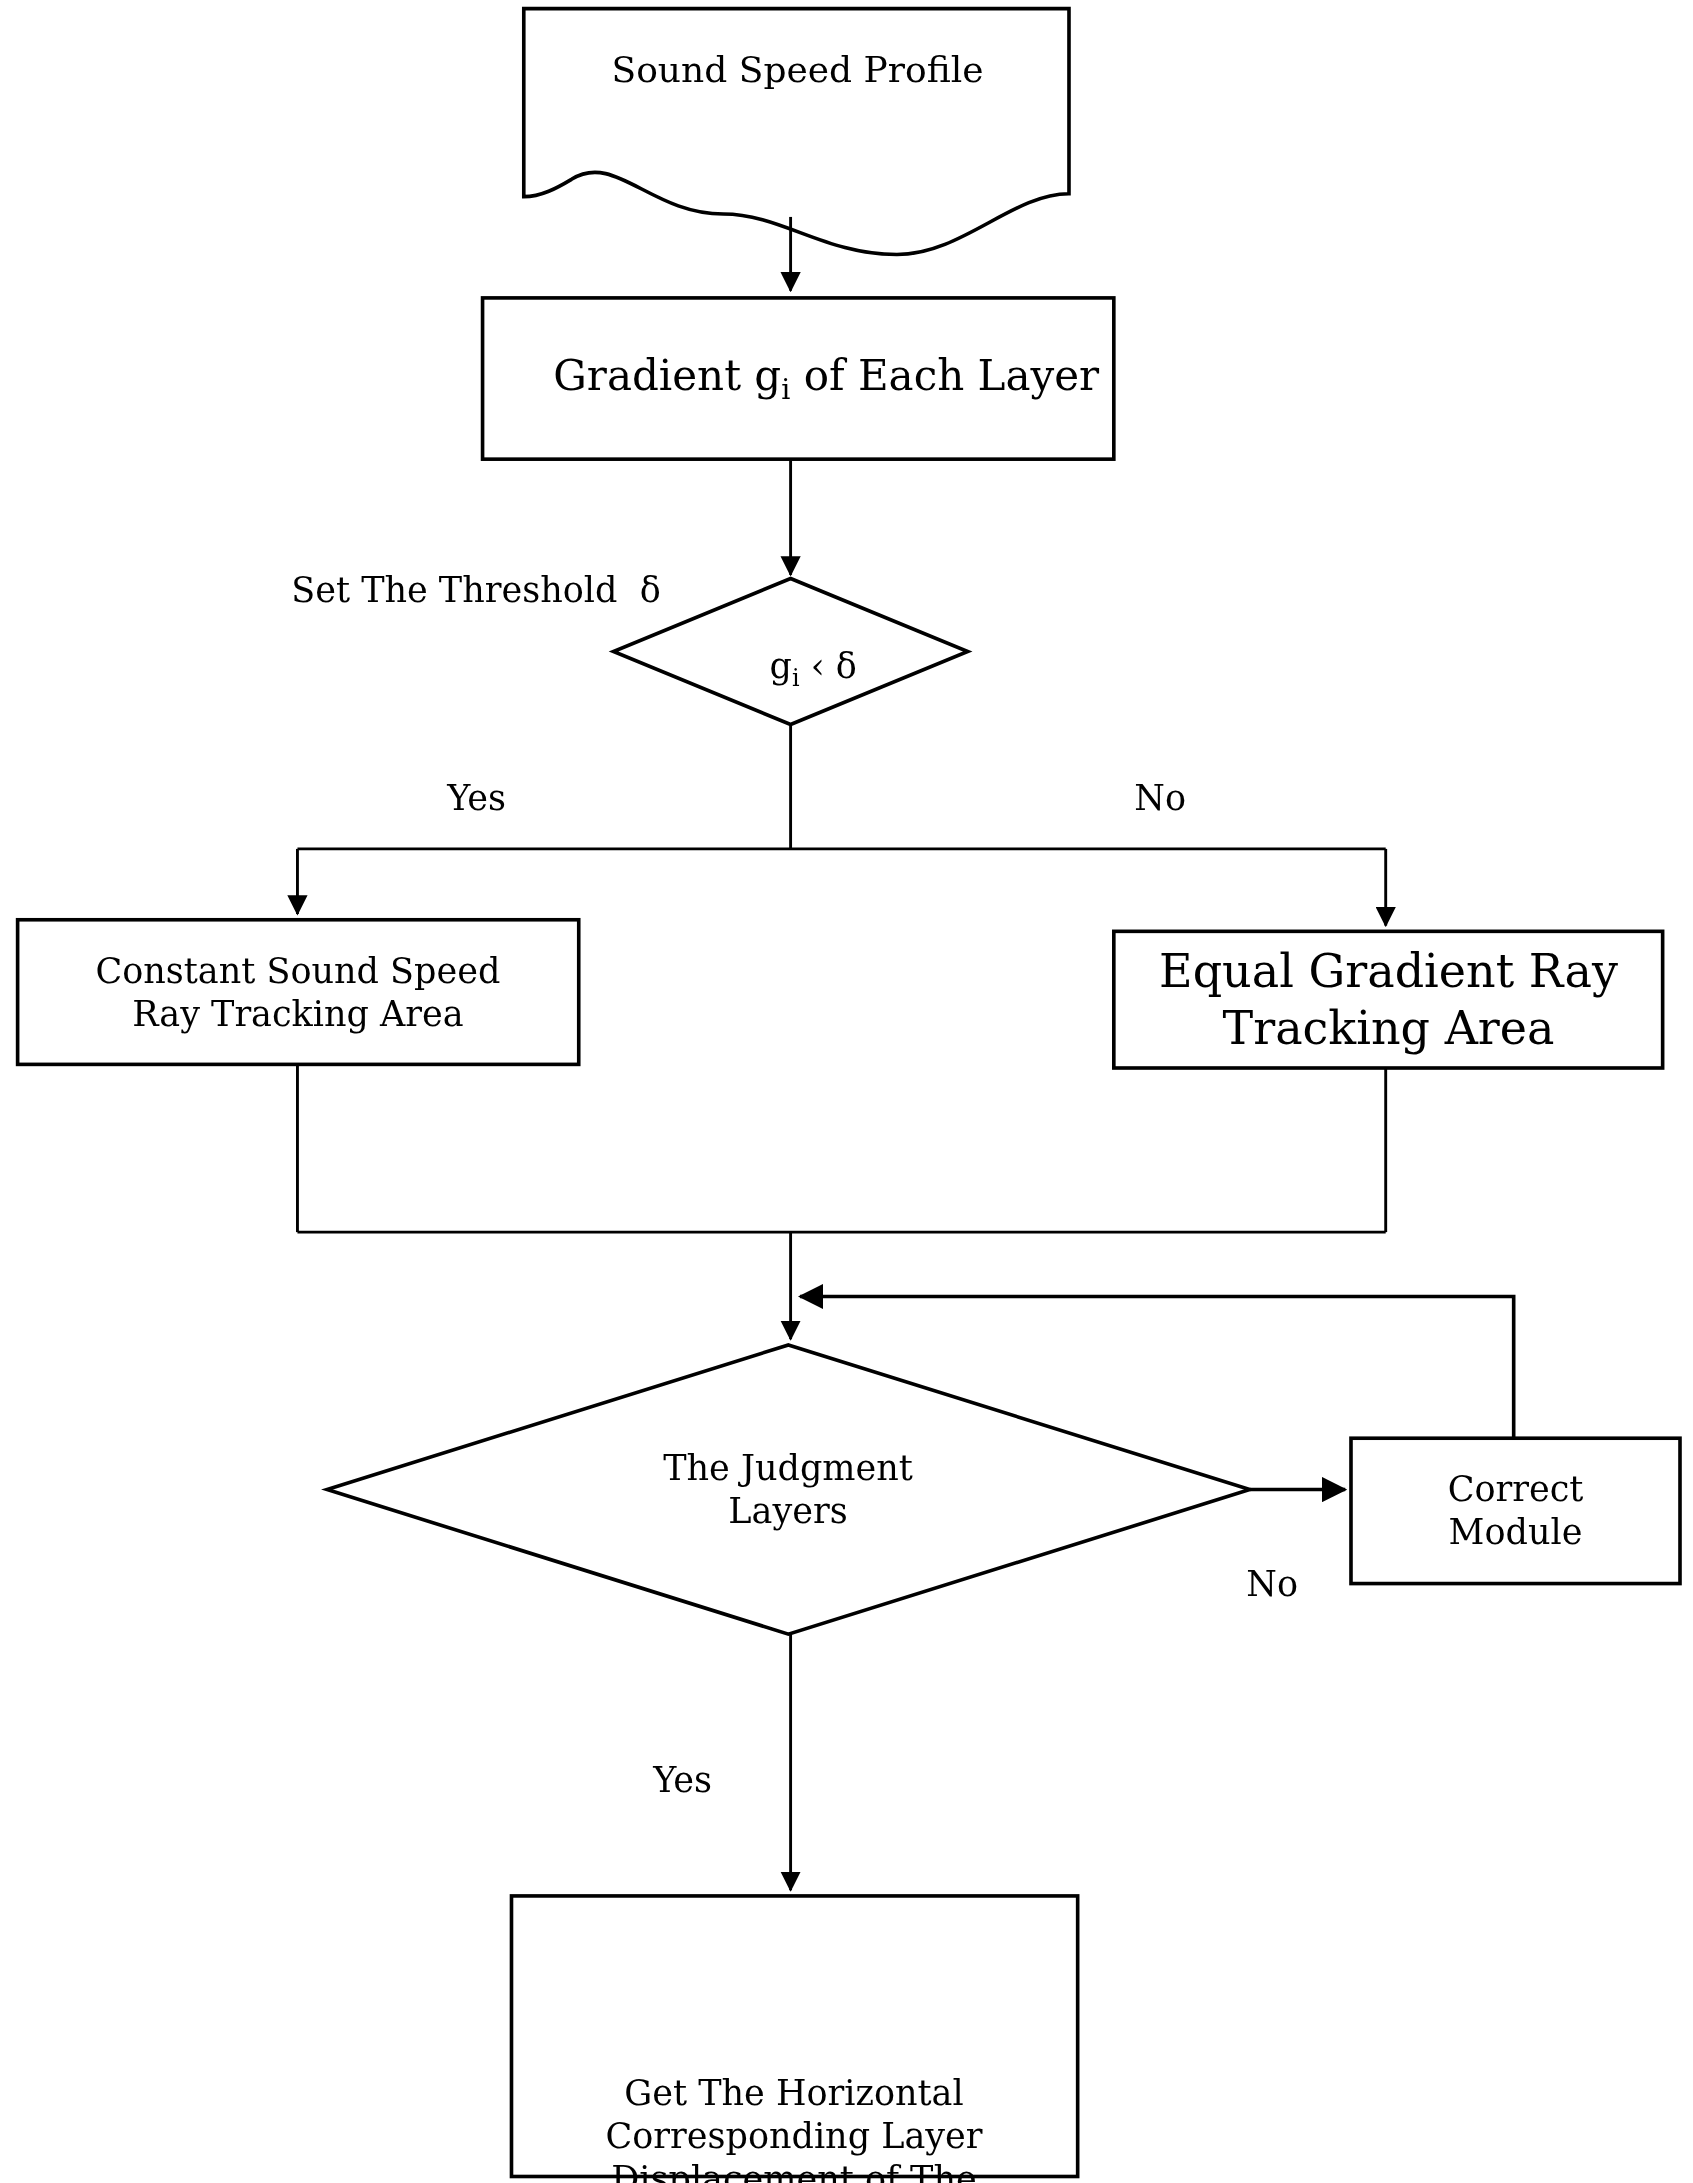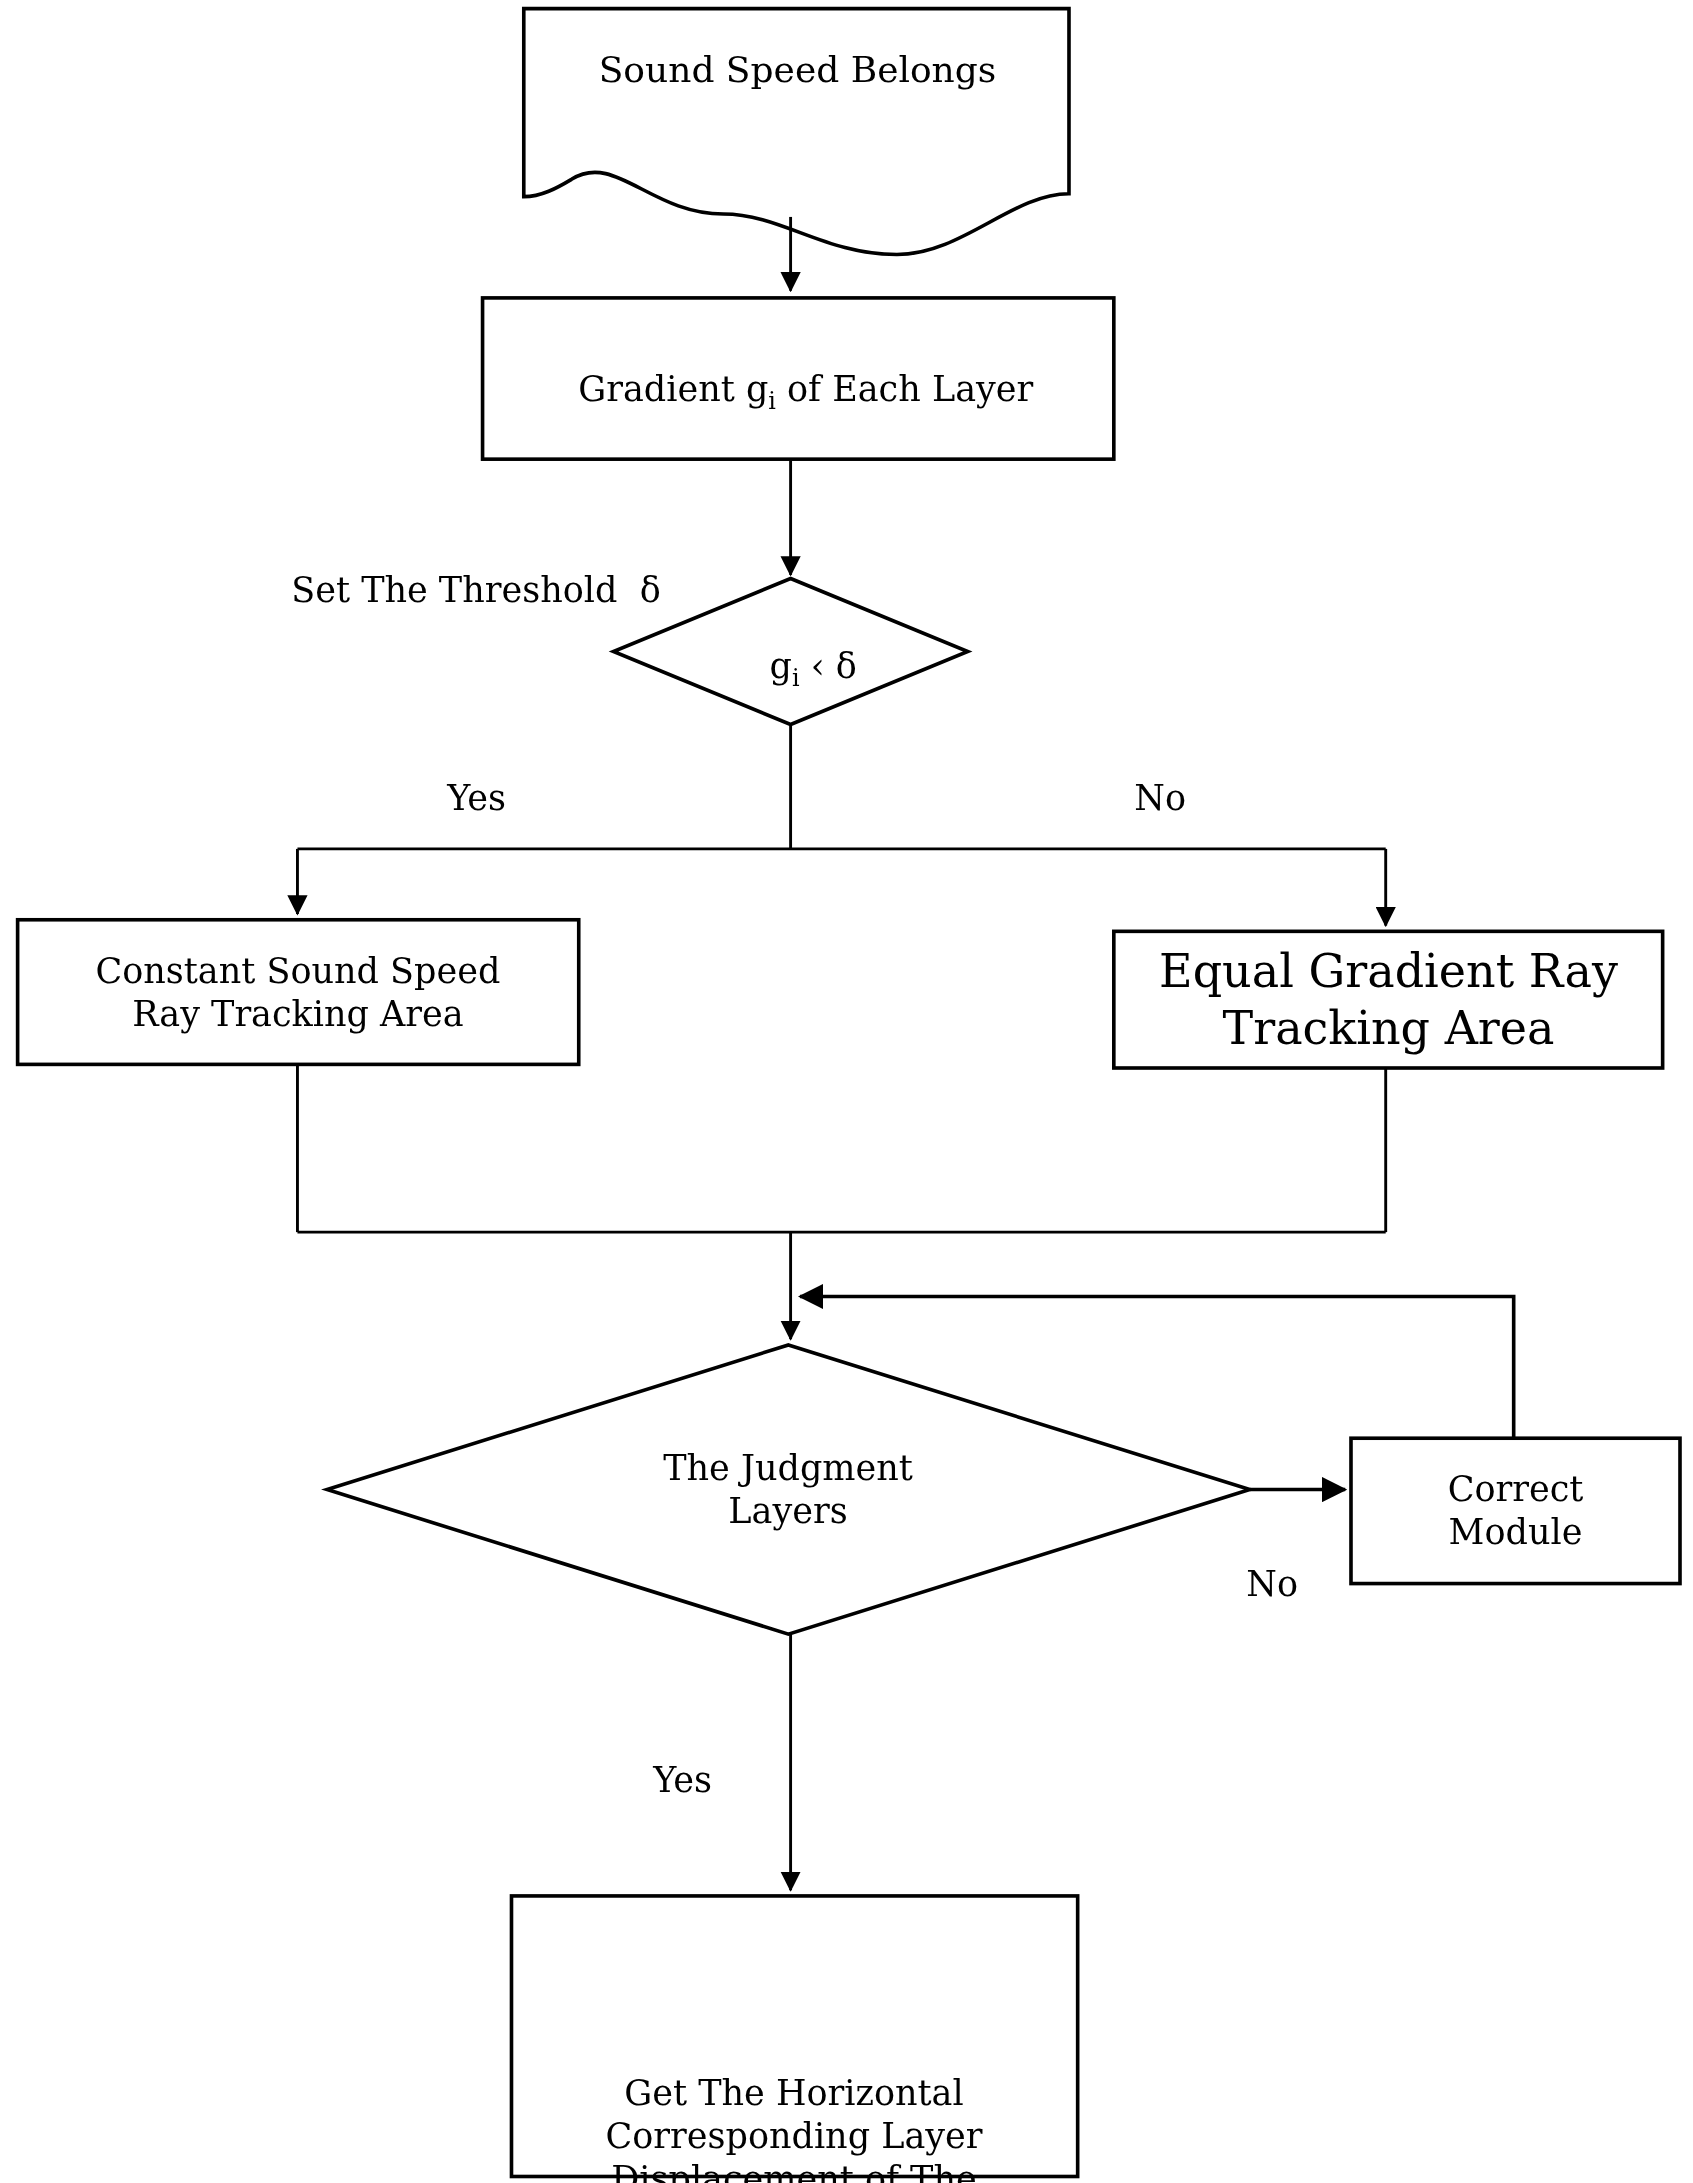--- a/index.html
+++ b/index.html
@@ -64,24 +64,24 @@
 
     <polyline points="2093,1989 2093,1793 1106,1793" stroke-width="5" marker-end="url(#arrHead)"></polyline>
 
     <line x1="1093" y1="2260" x2="1093" y2="2614" stroke-width="4" marker-end="url(#arrHead)"></line>
 
     <rect x="707" y="2622" width="783" height="388" fill="#ffffff" stroke="#000" stroke-width="5"></rect>
   </g>
 </svg>
 
 <div class="node-text" style="left:524px;top:16px;width:547px;height:108px;font-size:36px;">
-  <span>Sound Speed Belongs</span>
+  <span>Sound Speed Profile</span>
 </div>
 
-<div class="node-text" style="left:468px;top:298px;width:631px;height:161px;font-size:35px;justify-content:flex-end;">
+<div class="node-text" style="left:484px;top:298px;width:631px;height:161px;font-size:42px;">
   <span>
     <span>Gradient g</span><sub class="sub">i</sub><span> of Each Layer</span>
   </span>
 </div>
 
 <div class="lbl" style="left:269px;top:538px;font-size:35px;">
   <span>Set The Threshold  δ</span>
 </div>
 
 <div class="node-text" style="left:686px;top:620px;width:210px;height:62px;font-size:35px;margin-top:18px;">

